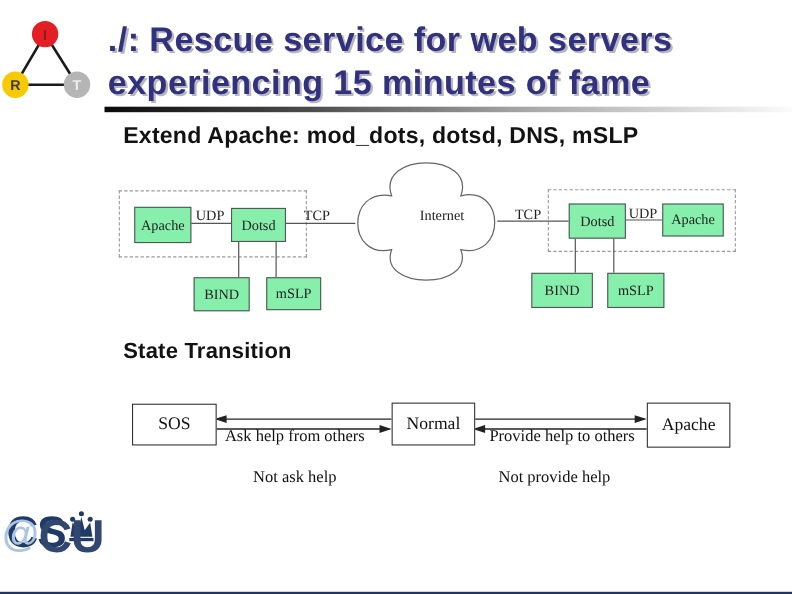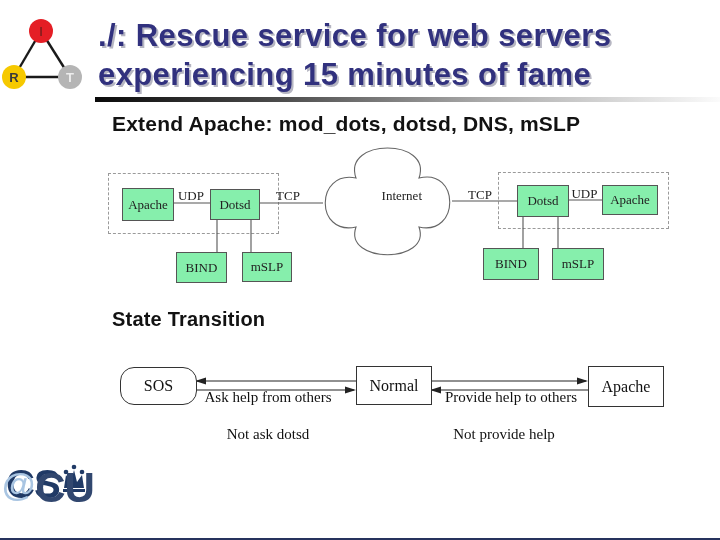--- a/index.html
+++ b/index.html
@@ -102,26 +102,26 @@
 <div class="abs dashed" style="left:498px;top:172px;width:169px;height:55px;"></div>
 <div class="abs lbl" style="left:462px;top:187px;width:36px;">TCP</div>
 <div class="abs box" style="left:517px;top:185px;width:50px;height:30px;">Dotsd</div>
 <div class="abs lbl" style="left:567px;top:186px;width:35px;">UDP</div>
 <div class="abs box" style="left:602px;top:185px;width:54px;height:28px;">Apache</div>
 <div class="abs box" style="left:483px;top:248px;width:54px;height:30px;">BIND</div>
 <div class="abs box" style="left:552px;top:248px;width:50px;height:30px;">mSLP</div>
 
 <div class="abs bold-line txt-layer" style="left:112px;top:308px;font-size:20px;">State Transition</div>
 
-<div class="abs sbox" style="left:120px;top:367px;width:75px;height:36px;border-radius:14px;">SOS</div>
+<div class="abs sbox" style="left:120px;top:367px;width:75px;height:36px;">SOS</div>
 <div class="abs sbox" style="left:356px;top:366px;width:74px;height:37px;">Normal</div>
 <div class="abs sbox" style="left:588px;top:366px;width:74px;height:39px;">Apache</div>
 
 <div class="abs slbl" style="left:193px;top:359px;width:150px;">Ask help from others</div>
-<div class="abs slbl" style="left:193px;top:396px;width:150px;">Not ask dotsd</div>
+<div class="abs slbl" style="left:193px;top:396px;width:150px;">Not ask help</div>
 <div class="abs slbl" style="left:436px;top:359px;width:150px;">Provide help to others</div>
 <div class="abs slbl" style="left:429px;top:396px;width:150px;">Not provide help</div>
 
 <div class="abs cs txt-layer">CS</div>
 <div class="abs atcu txt-layer">
   <span class="at">@</span><span class="cu">CU</span>
 </div>
 
 <div class="abs bottom-edge"></div>
 

